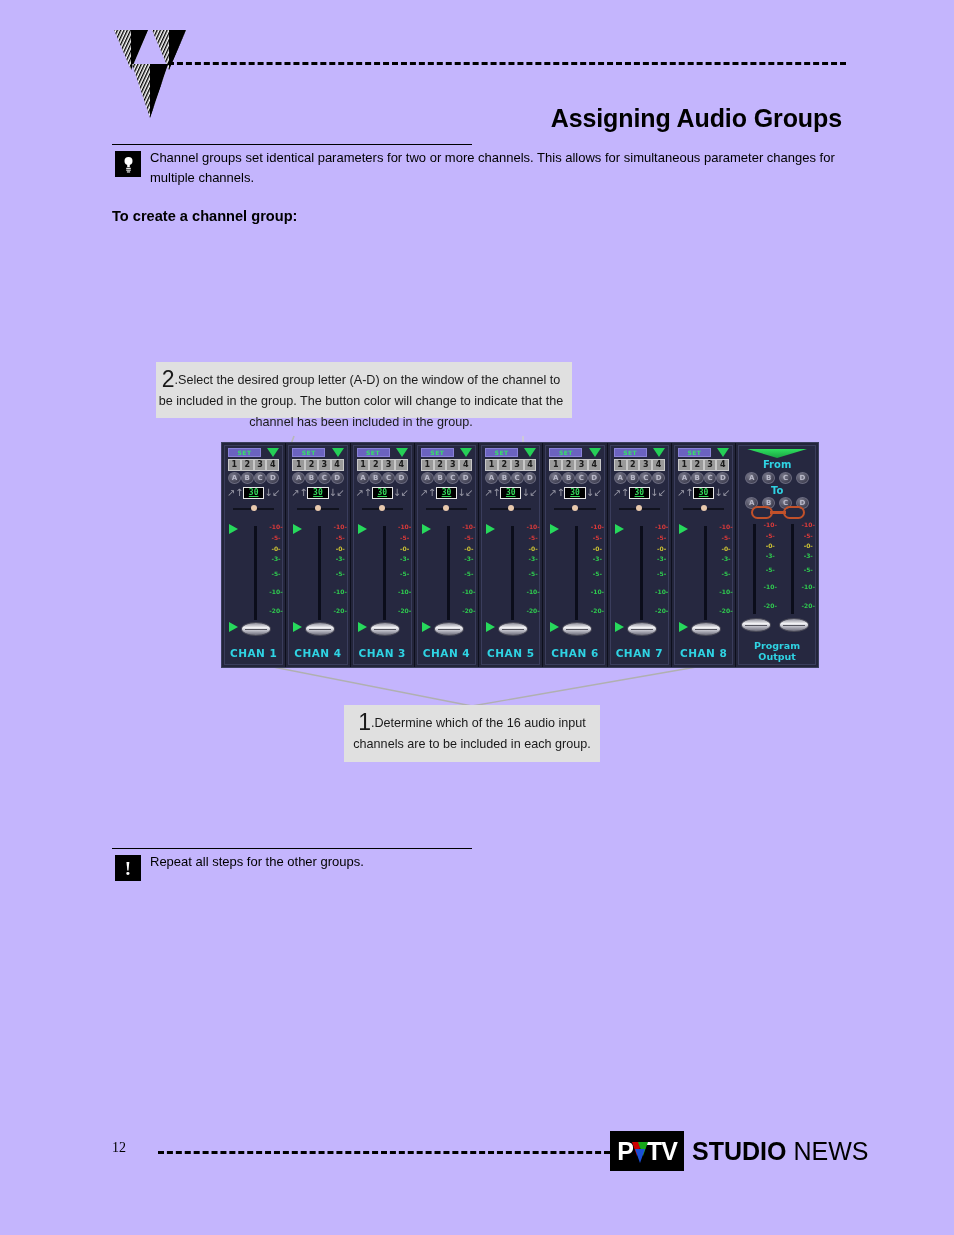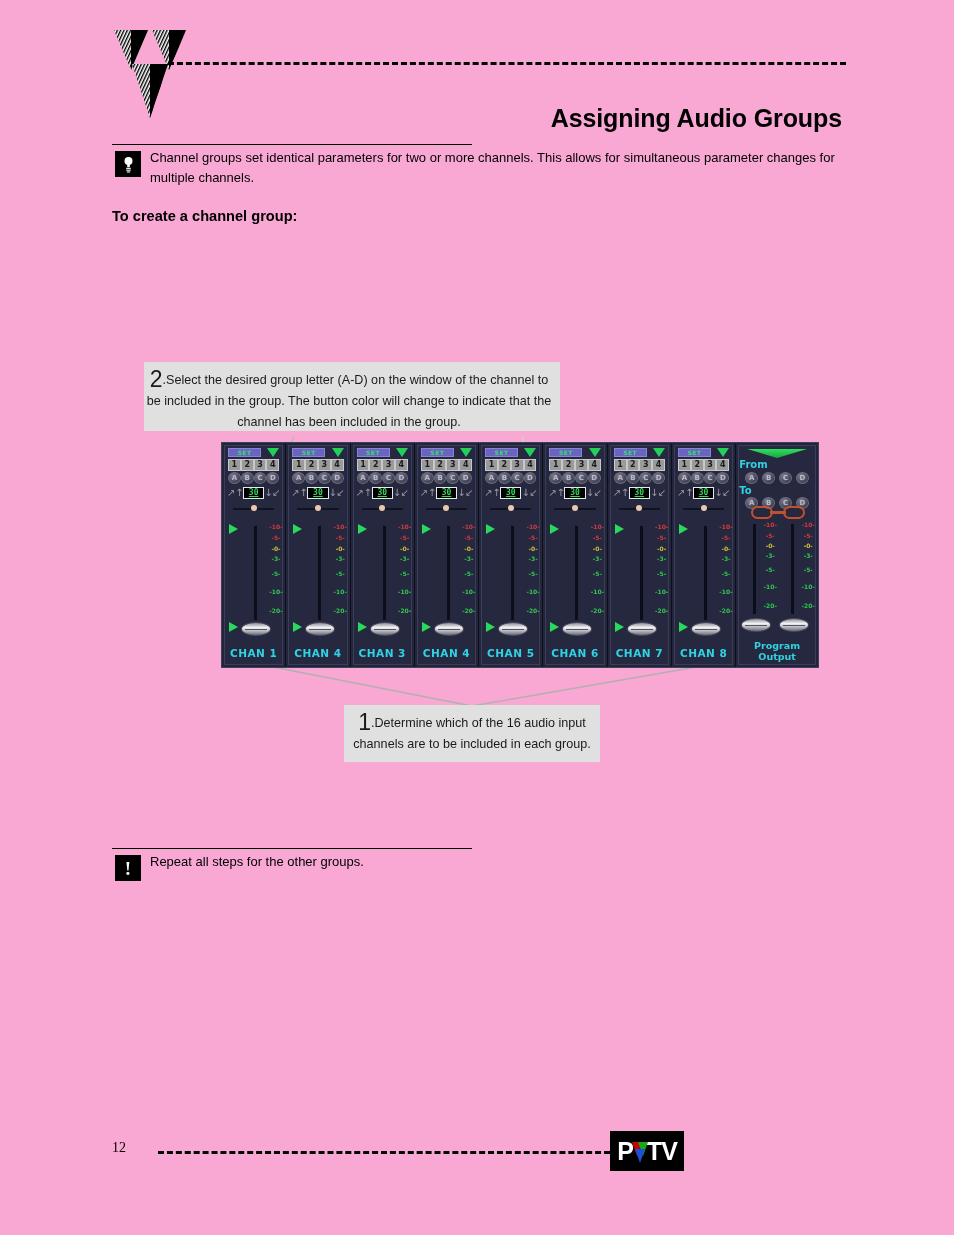--- a/index.html
+++ b/index.html
@@ -8,21 +8,21 @@
     background: #ffffff;
   }
   body {
     font-family: "Liberation Sans", sans-serif;
     color: #000000;
   }
   #page {
     position: relative;
     width: 954px;
     height: 1235px;
-    background: #f9a8d4;
+    background: #c4b5fd;
     overflow: hidden;
   }
 
   
   #header-logo {
     position: absolute;
     left: 112px;
     top: 26px;
     width: 86px;
     height: 98px;
@@ -102,24 +102,24 @@
   }
 
   
   .callout {
     position: absolute;
     background: #e0e0e0;
     color: #1a1a1a;
     box-sizing: border-box;
   }
   #callout-2 {
-    left: 144px;
+    left: 156px;
     top: 362px;
     width: 416px;
-    height: 69px;
+    height: 56px;
     padding: 6px 8px 0 2px;
     text-align: center;
     font-size: 12.6px;
     line-height: 21px;
   }
   #callout-1 {
     left: 344px;
     top: 705px;
     width: 256px;
     height: 57px;
@@ -370,21 +370,21 @@
     height: 9px;
     background: linear-gradient(180deg,#2ee05f 0%, #1aa343 100%);
     clip-path: polygon(0 0, 100% 0, 50% 100%);
   }
   .prog-lbl {
     position: absolute;
     left: 0; right: 0;
     color: #2fd3e3;
     font-size: 10px;
     line-height: 12px;
-    text-align: left;
+    text-align: center;
     font-weight: bold;
   }
   .prog-row-abcd {
     position: absolute;
     left: 6px; right: 6px;
     height: 12px;
     display: flex;
     justify-content: space-between;
   }
   .chain {
@@ -1009,14 +1009,17 @@
   <div id="footer-rule"></div>
   <div id="footer-logo">
     <span class="logo-p">P</span>
     <span class="logo-tris">
       <span class="ltri"></span>
       <span class="ltri b"></span>
       <span class="ltri g"></span>
     </span>
     <span class="logo-tv">TV</span>
   </div>
+  <div id="footer-text">
+    <span class="bold">STUDIO</span><span> </span><span class="light">NEWS</span>
+  </div>
 
 </div>
 
 </body></html>

